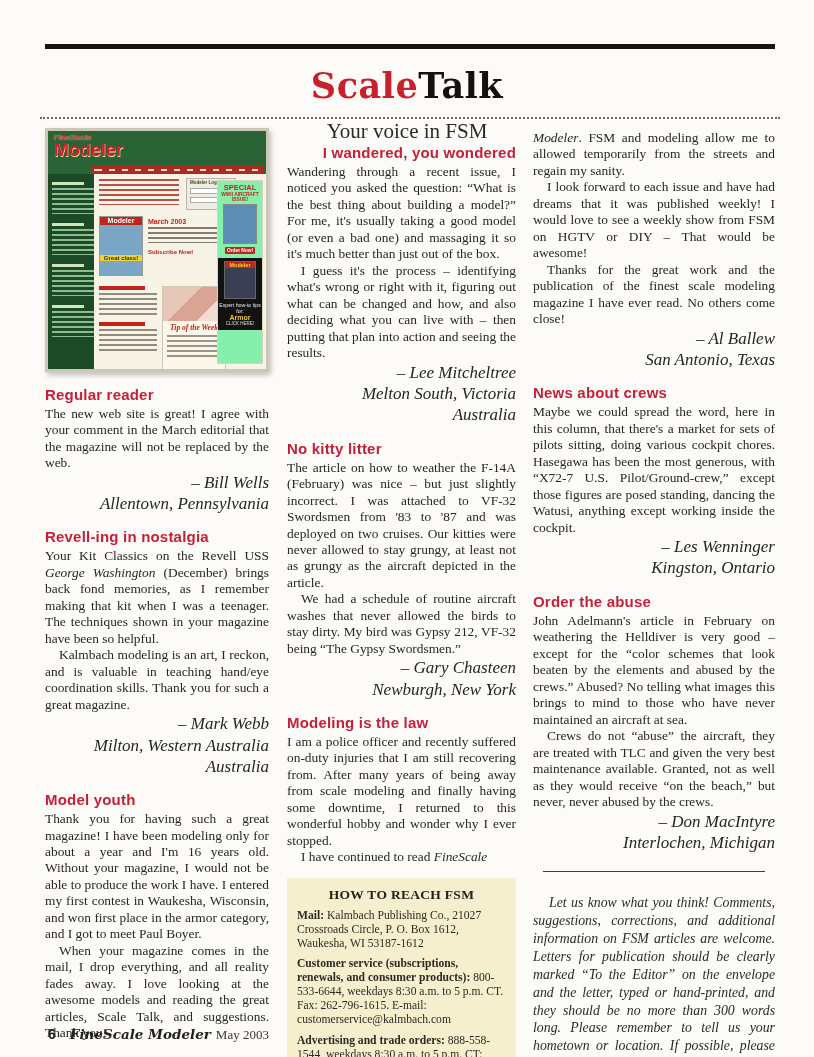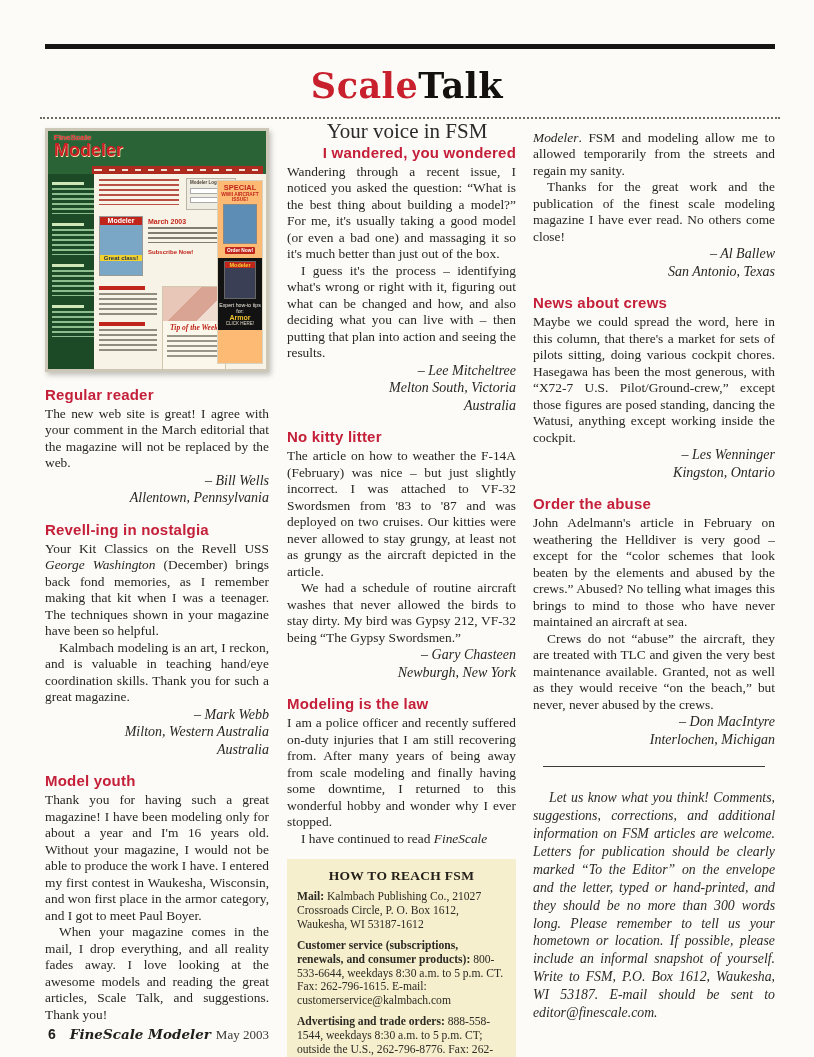--- a/index.html
+++ b/index.html
@@ -29,21 +29,21 @@
   .sec-heading{
     font-family:"Liberation Sans", sans-serif; font-weight:700;
     font-size:15px; color:#c5203a; margin:14px 0 3px 0; letter-spacing:0.2px;
   }
   .sec-heading.first{margin-top:12px;}
   .para{
     margin:0; text-align:justify; font-size:13.4px; line-height:1.23; color:#272624;
   }
   .para.indent{text-indent:14px;}
   .sig{
-    margin:0; text-align:right; font-style:italic; font-size:14px; line-height:1.25; color:#272624;
+    margin:0; text-align:right; font-style:italic; font-size:17px; line-height:1.25; color:#272624;
   }
   em{font-style:italic;}
   
   .reach-box{
     margin-top:12px; background:#f6efcd; padding:9px 10px 12px 10px;
   }
   .reach-title{
     text-align:center; font-weight:bold; font-size:13.5px; color:#24201a;
     margin:0 0 6px 0; letter-spacing:0.3px;
   }
@@ -90,21 +90,21 @@
   .sm-issue .iss-title{font-family:"Liberation Sans",sans-serif; font-weight:700; font-size:7px; color:#c0251c;}
   .sm-issue .iss-lines{height:16px; margin-top:2px; background-image:repeating-linear-gradient(to bottom, rgba(80,75,60,.7) 0 2px, transparent 2px 5px);}
   .sm-issue .iss-link{margin-top:6px; font-family:"Liberation Sans",sans-serif; font-weight:700; font-size:6px; color:#c0251c;}
   .sm-reviews{position:absolute; top:112px; left:5px; width:58px; bottom:4px;}
   .rv-head{height:4px; width:80%; background:#c0251c; margin-bottom:3px;}
   .rv-lines{height:22px; margin-bottom:7px; background-image:repeating-linear-gradient(to bottom, rgba(90,85,70,.65) 0 2px, transparent 2px 5px);}
   .sm-tip{position:absolute; top:112px; left:68px; width:62px; height:84px; background:#fbf7ea; border:1px solid #d2c6ae;}
   .sm-tip .tip-img{height:34px; background:linear-gradient(135deg,#e8c7b8 0 40%, #d9a493 40% 70%, #f0ddd2 70%);}
   .sm-tip .tip-title{font-family:"Liberation Serif",serif; font-style:italic; font-weight:bold; font-size:7.5px; color:#c0251c; text-align:center; margin-top:2px;}
   .sm-tip .tip-lines{height:24px; margin:3px 4px 0 4px; background-image:repeating-linear-gradient(to bottom, rgba(90,85,70,.6) 0 2px, transparent 2px 5px);}
-  .site-right{position:absolute; top:6px; right:3px; width:44px; height:182px; background:#fdba74; border:1px solid #d8d2be; text-align:center;}
+  .site-right{position:absolute; top:6px; right:3px; width:44px; height:182px; background:#86efac; border:1px solid #d8d2be; text-align:center;}
   .sr-special1{font-family:"Liberation Sans",sans-serif; font-weight:700; font-size:7.5px; color:#c0251c; margin-top:2px;}
   .sr-special2{font-family:"Liberation Sans",sans-serif; font-weight:700; font-size:4.8px; color:#c0251c;}
   .sr-cover1{width:32px; height:38px; margin:2px auto 0 auto; background:#5d8db4; border:1px solid #888; position:relative;}
   .sr-cover1 .c1t{background:#d8cfa8; color:#31506e; font-family:"Liberation Sans",sans-serif; font-weight:700; font-size:5px;}
   .sr-order{display:block; width:30px; margin:3px auto 0 auto; background:#c0251c; color:#fff; font-family:"Liberation Sans",sans-serif; font-weight:700; font-size:4.8px; padding:1px 0; border-radius:1px;}
   .sr-black{margin-top:4px; background:#121212; padding:3px 0 4px 0;}
   .sr-cover2{width:30px; height:36px; margin:0 auto; background:#3a3f55; border:1px solid #666; position:relative;}
   .sr-cover2 .c2t{background:#c0251c; color:#f2d22e; font-family:"Liberation Sans",sans-serif; font-weight:700; font-size:5.5px;}
   .sr-exp1{color:#eeeae0; font-family:"Liberation Sans",sans-serif; font-size:5.2px; margin-top:3px;}
   .sr-armor{color:#f2c230; font-family:"Liberation Sans",sans-serif; font-weight:700; font-size:7px;}
@@ -239,20 +239,21 @@
       <p class="box-entry"><strong>Customer service (subscriptions, renewals, and consumer products):</strong><span> 800-533-6644, weekdays 8:30 a.m. to 5 p.m. CT. Fax: 262-796-1615. E-mail: customerservice@kalmbach.com</span></p>
       <p class="box-entry" style="margin-bottom:0;"><strong>Advertising and trade orders:</strong><span> 888-558-1544, weekdays 8:30 a.m. to 5 p.m. CT; outside the U.S., 262-796-8776. Fax: 262-796-0126</span></p>
       <p class="box-line">Advertising e-mail: mellis@finescale.com</p>
 
     </div>
   </div>
 
   <div class="col col3">
 
     <p class="para" style="margin-top:2px;"><em>Modeler</em><span>. FSM and modeling allow me to allowed temporarily from the streets and regain my sanity.</span></p>
+    <p class="para indent">I look forward to each issue and have had dreams that it was published weekly! I would love to see a weekly show from FSM on HGTV or DIY – That would be awesome!</p>
     <p class="para indent">Thanks for the great work and the publication of the finest scale modeling magazine I have ever read. No others come close!</p>
     <p class="sig">– Al Ballew</p>
     <p class="sig">San Antonio, Texas</p>
 
     <h2 class="sec-heading">News about crews</h2>
     <p class="para">Maybe we could spread the word, here in this column, that there's a market for sets of pilots sitting, doing various cockpit chores. Hasegawa has been the most generous, with “X72-7 U.S. Pilot/Ground-crew,” except those figures are posed standing, dancing the Watusi, anything except working inside the cockpit.</p>
     <p class="sig">– Les Wenninger</p>
     <p class="sig">Kingston, Ontario</p>
 
     <h2 class="sec-heading">Order the abuse</h2>

